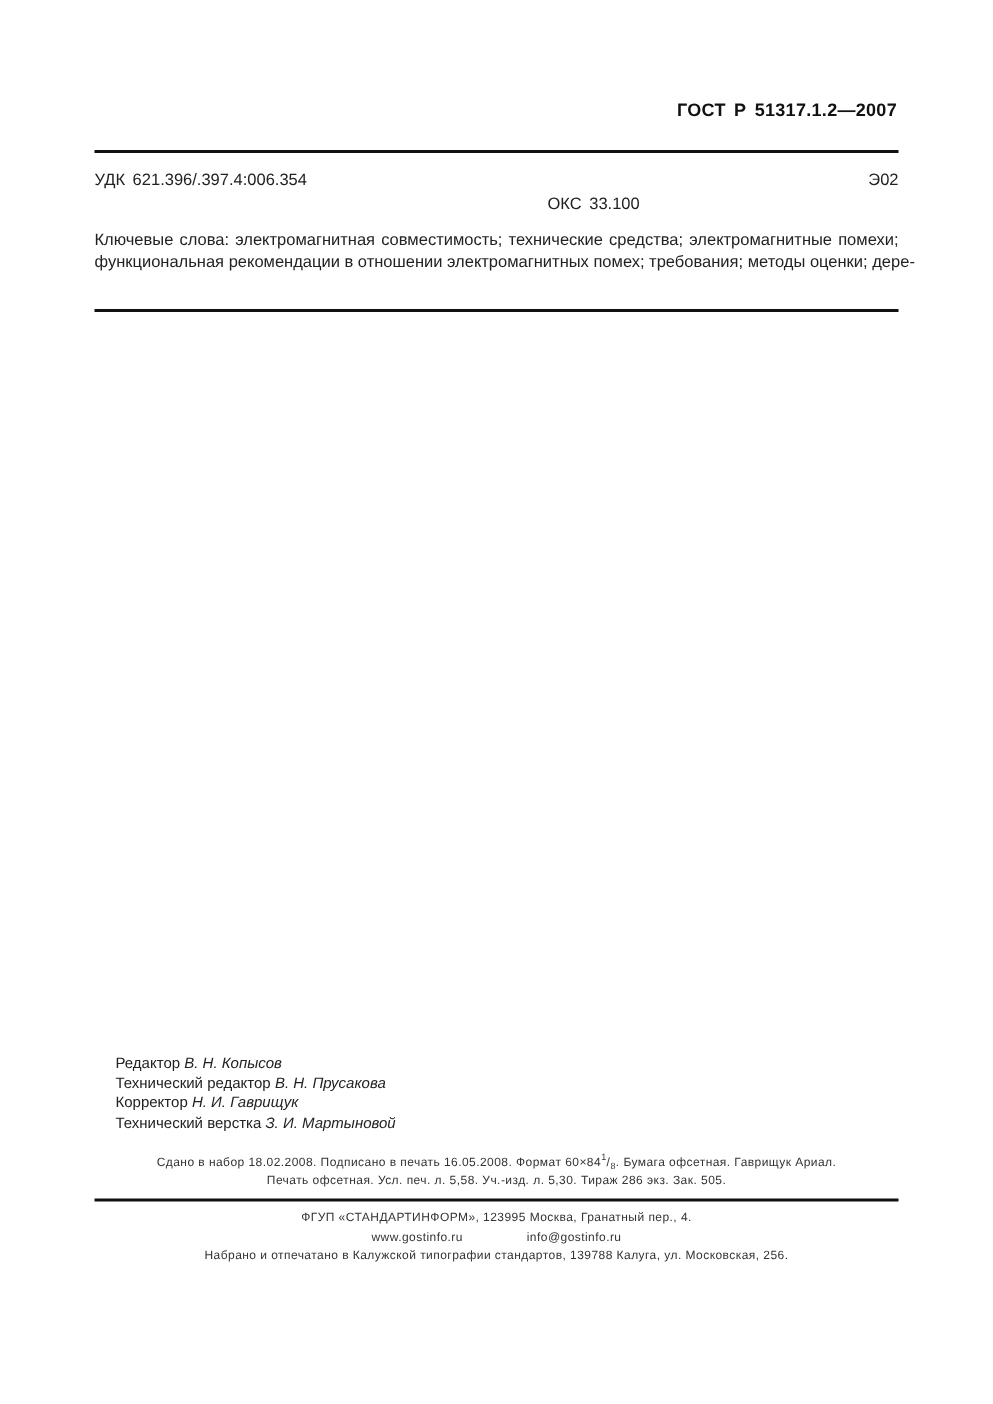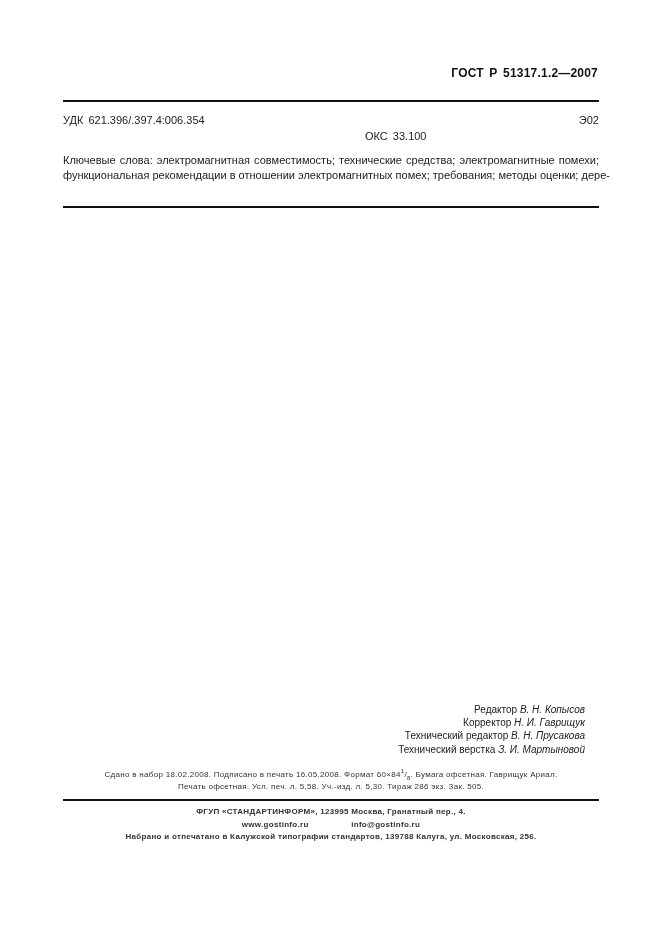--- a/index.html
+++ b/index.html
@@ -55,25 +55,25 @@
     }
     .keywords .kline {
       display: block;
       text-align: justify;
       text-align-last: justify;
       white-space: nowrap;
     }
     .keywords .kline.last { text-align-last: left; }
     .credits {
       top: 703px;
-      left: 49px;
+      left: 77px;
       width: 536px;
       font-size: 10px;
       line-height: 13.2px;
-      text-align: right;
+      text-align: left;
       color: #222;
     }
     .credits .name { font-style: italic; }
     .imprint {
       top: 769px;
       left: 63px;
       width: 536px;
       font-size: 8px;
       line-height: 12px;
       text-align: center;
@@ -83,21 +83,20 @@
     .imprint sup, .imprint sub { font-size: 6px; line-height: 0; }
     .publisher {
       top: 806px;
       left: 63px;
       width: 536px;
       font-size: 8px;
       line-height: 12.5px;
       text-align: center;
       color: #333;
       letter-spacing: 0.3px;
-      font-weight: bold;
     }
     .publisher .web-row span { display: inline-block; }
     .publisher .web-row .email { margin-left: 40px; }
   </style>
 </head>
 <body>
 
 <div class="abs std-number">ГОСТ Р 51317.1.2—2007</div>
 
 <div class="abs hline line-top"></div>
@@ -114,26 +113,26 @@
 </div>
 
 <div class="abs hline line-mid"></div>
 
 <div class="abs credits">
   <div>
     <span>Редактор</span>
     <span class="name">В. Н. Копысов</span>
   </div>
   <div>
+    <span>Технический редактор</span>
+    <span class="name">В. Н. Прусакова</span>
+  </div>
+  <div>
     <span>Корректор</span>
     <span class="name">Н. И. Гаврищук</span>
-  </div>
-  <div>
-    <span>Технический редактор</span>
-    <span class="name">В. Н. Прусакова</span>
   </div>
   <div>
     <span>Технический верстка</span>
     <span class="name">З. И. Мартыновой</span>
   </div>
 </div>
 
 <div class="abs imprint">
   <div><span>Сдано в набор 18.02.2008. Подписано в печать 16.05.2008. Формат 60×84</span><sup>1</sup>/<sub>8</sub><span>. Бумага офсетная. Гаврищук Ариал.</span></div>
   <div>Печать офсетная. Усл. печ. л. 5,58. Уч.-изд. л. 5,30. Тираж 286 экз. Зак. 505.</div>

